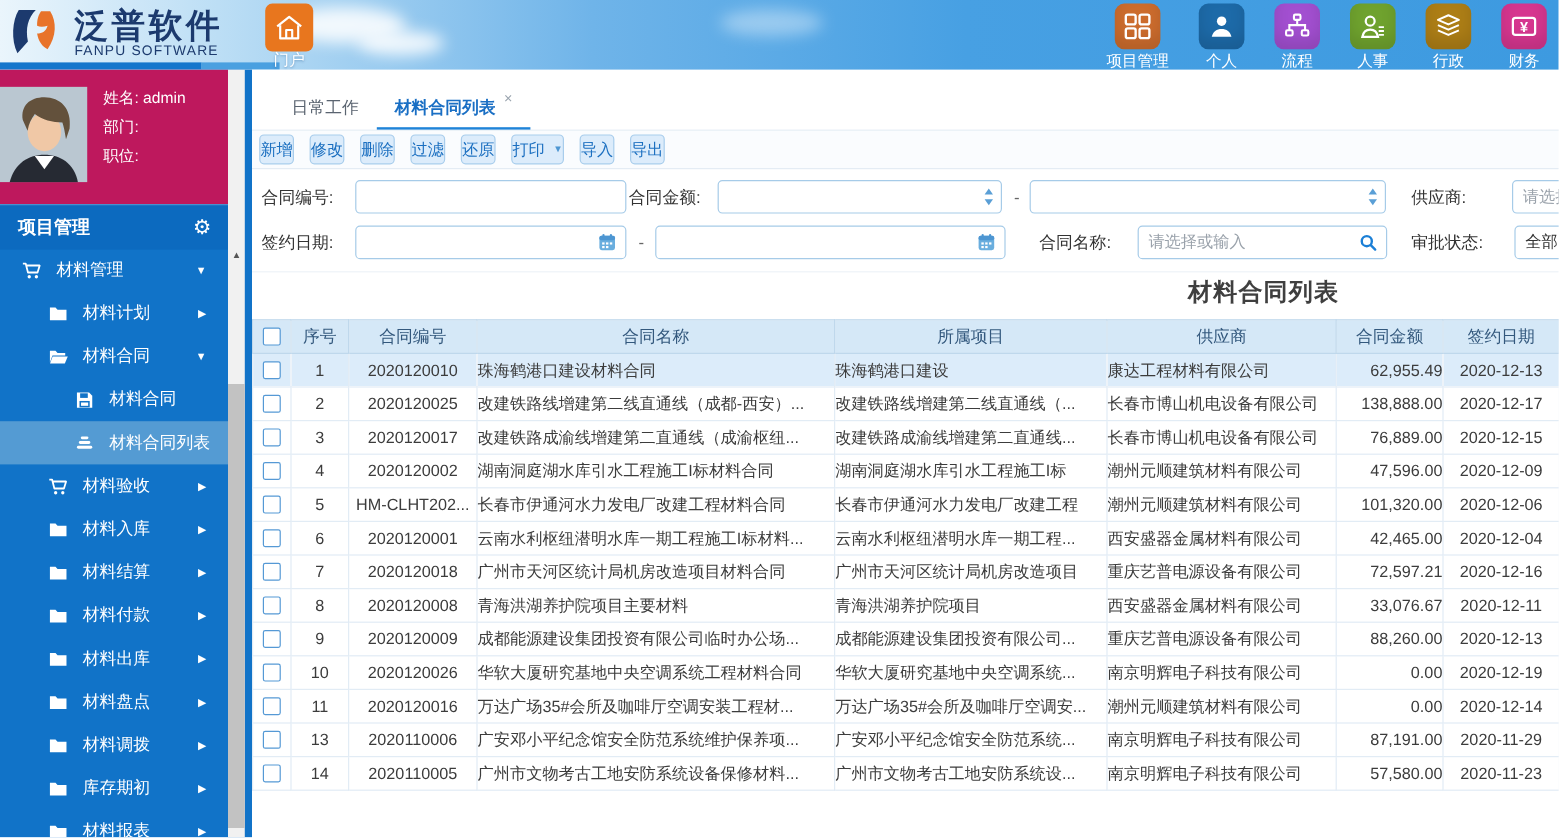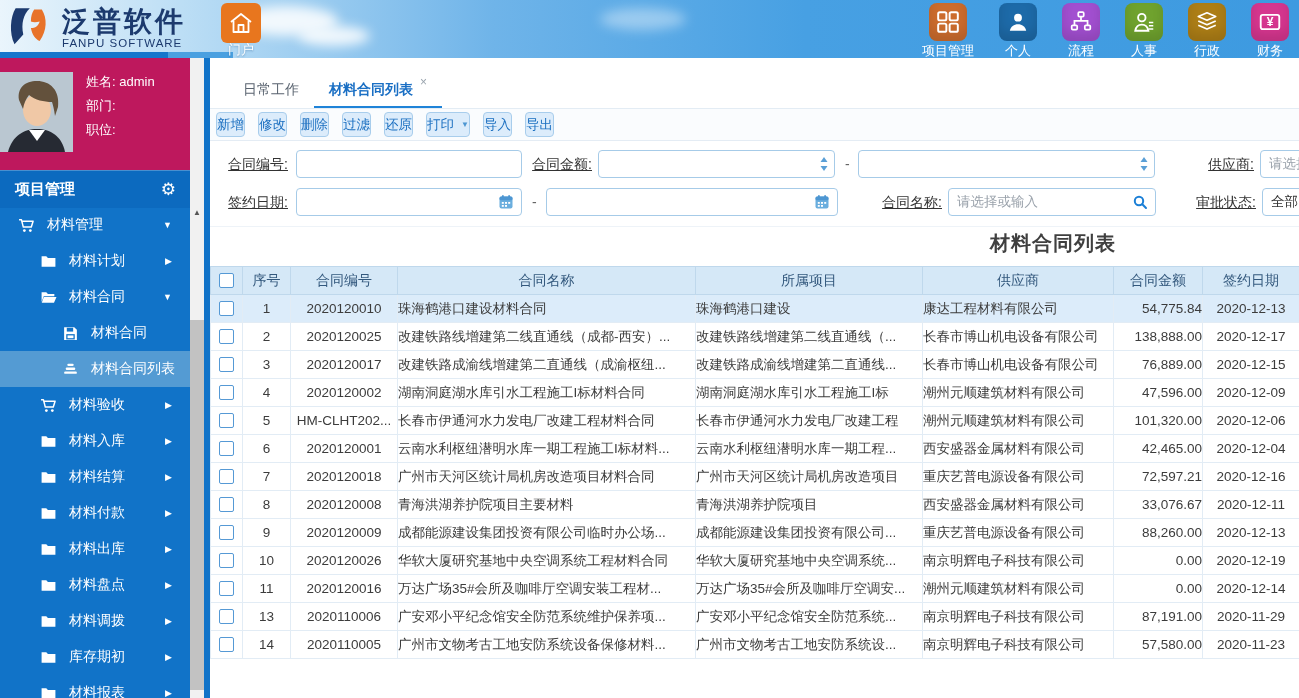--- a/index.html
+++ b/index.html
@@ -54,21 +54,21 @@
   .tabbar{position:absolute;left:0;top:0;width:1089px;height:38px;background:#fff;border-bottom:1px solid #e3ecf4;display:flex;padding-left:18px;}
   .tab{height:36px;line-height:38px;padding:0 15px;font-size:14px;color:#5a6470;cursor:pointer;position:relative;}
   .tab.active{color:#1a6fc4;font-weight:bold;border-bottom:2px solid #1f83d8;}
   .tab-x{position:relative;top:-8px;margin-left:7px;font-size:12px;color:#9aa4ae;font-weight:normal;}
   .toolbar{position:absolute;left:0;top:39px;width:1089px;height:32px;background:#fafcfe;border-bottom:1px solid #e4ecf4;
     display:flex;align-items:center;padding-left:6px;box-sizing:border-box;}
   .tb-btn{margin-right:13px;height:25px;padding:0 0;background:#dcecfb;border:1px solid #a8cdec;border-radius:4px;
     color:#1b6fc0;font-size:13.5px;font-family:inherit;cursor:pointer;display:flex;align-items:center;}
   .tb-caret{font-size:8px;margin-left:7px;color:#4d96d2;}
   .filters{position:absolute;left:0;top:72px;width:1089px;height:84px;border-bottom:1px solid #eef3f8;}
-  .f-label{position:absolute;font-size:14px;color:#333;line-height:28px;text-align:right;white-space:nowrap;text-decoration:underline;}
+  .f-label{position:absolute;font-size:14px;color:#333;line-height:28px;white-space:nowrap;}
   .f-input{position:absolute;height:28px;border:1px solid #a6cbe8;border-radius:4px;box-sizing:border-box;background:#fff;
     font-size:13.5px;color:#333;padding:0 8px;font-family:inherit;outline:none;}
   .f-input::placeholder{color:#9aa2ab;}
   .f-wrap{position:absolute;height:28px;border:1px solid #a6cbe8;border-radius:4px;box-sizing:border-box;background:#fff;
     display:flex;align-items:center;}
   .f-wrap .ph{font-size:13.5px;color:#9aa2ab;margin-left:8px;white-space:nowrap;overflow:hidden;flex:1;}
   .f-wrap .val{font-size:13.5px;color:#333;margin-left:8px;white-space:nowrap;flex:1;}
   .f-side-ic{margin-right:7px;width:16px;height:16px;flex:none;}
   .f-side-ic svg{width:16px;height:16px;display:block;}
   .spin-ic{margin-right:5px;width:10px;height:16px;flex:none;cursor:pointer;}
@@ -515,21 +515,21 @@
       <tbody id="tbody">
           <tr class="row hl">
             <td class="c-check">
               <div class="cbx"></div>
             </td>
             <td class="c-seq">1</td>
             <td class="c-no">2020120010</td>
             <td class="c-name">珠海鹤港口建设材料合同</td>
             <td class="c-proj">珠海鹤港口建设</td>
             <td class="c-sup">康达工程材料有限公司</td>
-            <td class="c-amt">54,775.84</td>
+            <td class="c-amt">62,955.49</td>
             <td class="c-date">2020-12-13</td>
           </tr>
           <tr class="row">
             <td class="c-check">
               <div class="cbx"></div>
             </td>
             <td class="c-seq">2</td>
             <td class="c-no">2020120025</td>
             <td class="c-name">改建铁路线增建第二线直通线（成都-西安）...</td>
             <td class="c-proj">改建铁路线增建第二线直通线（...</td>

